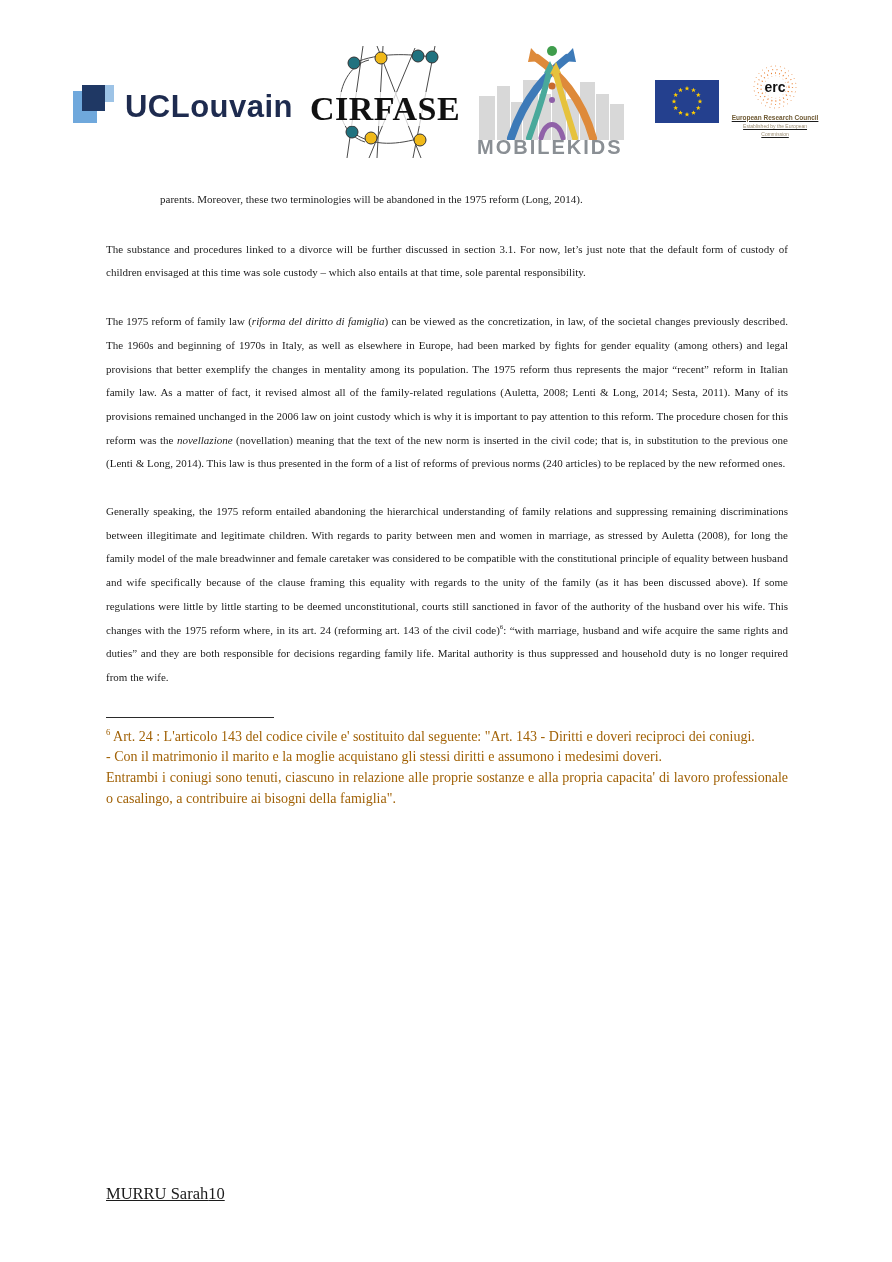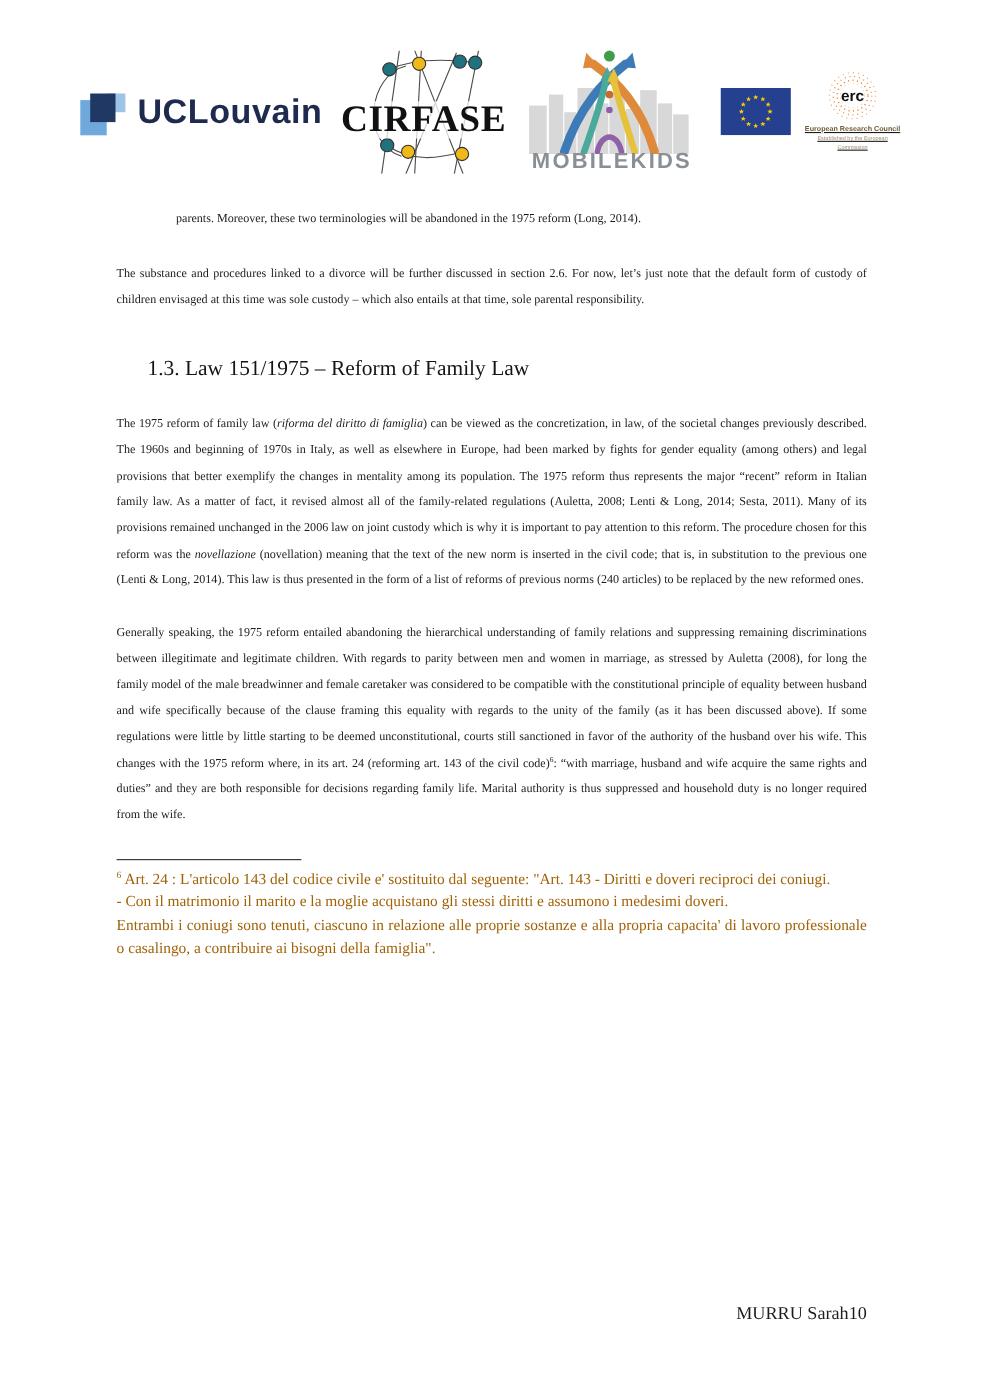--- a/index.html
+++ b/index.html
@@ -15,39 +15,39 @@
 
   
   .logos {
     padding-top: 45px;
     height: 158px;
     display: flex;
     justify-content: center;
     align-items: center;
     gap: 26px;
   }
-  .logo-ucl { display: flex; align-items: center; gap: 8px; }
+  .logo-ucl { display: flex; align-items: flex-end; gap: 8px; }
   .ucl-mark { position: relative; width: 44px; height: 46px; }
   .ucl-mark span { position: absolute; display: block; }
   .sq-pale  { left: 24px; top: 6px;  width: 17px; height: 17px; background: #9dc3e6; }
   .sq-light { left: 0;   top: 12px; width: 24px; height: 32px; background: #6fa8dc; }
   .sq-navy  { left: 9px; top: 6px;  width: 23px; height: 26px; background: #1f3864; }
   .ucl-text {
     font-family: "Liberation Sans", sans-serif;
     font-size: 31px; font-weight: bold; color: #1e2b4f; letter-spacing: 0.5px;
   }
   .logo-cirfase { position: relative; width: 132px; height: 112px; }
   .logo-cirfase svg { position: absolute; left: 0; top: 0; }
   .cirfase-text {
     position: absolute; left: 50%; top: 46px; transform: translateX(-50%);
     font-family: "Liberation Serif", serif; font-variant: small-caps;
     font-size: 34px; font-weight: bold; color: #111; letter-spacing: 0.5px;
     background: rgba(255,255,255,0.75); padding: 0 2px; line-height: 1;
   }
-  .logo-mk { width: 152px; display: flex; flex-direction: column; align-items: flex-end; }
+  .logo-mk { width: 152px; display: flex; flex-direction: column; align-items: flex-start; }
   .mk-text {
     font-family: "Liberation Sans", sans-serif;
     font-size: 20px; font-weight: bold; color: #8a8f94; letter-spacing: 2px;
     margin-top: -4px;
   }
   .logo-eu-erc { display: flex; align-items: center; gap: 12px; }
   .erc-block { display: flex; flex-direction: column; align-items: center; width: 88px; text-decoration: underline; }
   .erc-caption {
     font-family: "Liberation Sans", sans-serif;
     font-size: 6.5px; font-weight: bold; color: #6f5a34; text-align: center; line-height: 1.5;
@@ -79,22 +79,23 @@
     border: none; border-top: 1.3px solid #2a2a2a;
     width: 168px; margin: 27px 0 9px 0;
   }
   .fn {
     font-size: 14px; line-height: 20.8px; text-align: justify; color: #a16207;
   }
 
   
   .page-footer {
     position: absolute; left: 106px; right: 104px; top: 1184px;
-    display: flex; justify-content: flex-end;
+    display: flex; justify-content: flex-start;
     font-size: 16.5px;
+    text-decoration: underline;
   }
 </style>
 </head>
 <body>
 
 <div class="page">
 
   <header class="logos">
 
     <div class="logo-ucl">
@@ -200,23 +201,22 @@
         <div class="erc-subcaption">Established by the European Commission</div>
       </div>
     </div>
 
   </header>
 
   <main class="content">
 
     <p class="para quote-para">parents. Moreover, these two terminologies will be abandoned in the 1975 reform (Long, 2014).</p>
 
-    <p class="para para-divorce">The substance and procedures linked to a divorce will be further discussed in section 2.6. For now, let’s just note that the default form of custody of children envisaged at this time was sole custody – which also entails at that time, sole parental responsibility.</p>
-
-    <h2 class="section-heading">1.3. Law 151/1975 – Reform of Family Law</h2>
+    <p class="para para-divorce">The substance and procedures linked to a divorce will be further discussed in section 3.1. For now, let’s just note that the default form of custody of children envisaged at this time was sole custody – which also entails at that time, sole parental responsibility.</p>
+
 
     <p class="para para-reform"><span>The 1975 reform of family law (</span><em>riforma del diritto di famiglia</em><span>) can be viewed as the concretization, in law, of the societal changes previously described. The 1960s and beginning of 1970s in Italy, as well as elsewhere in Europe, had been marked by fights for gender equality (among others) and legal provisions that better exemplify the changes in mentality among its population. The 1975 reform thus represents the major “recent” reform in Italian family law. As a matter of fact, it revised almost all of the family-related regulations (Auletta, 2008; Lenti &amp; Long, 2014; Sesta, 2011). Many of its provisions remained unchanged in the 2006 law on joint custody which is why it is important to pay attention to this reform. The procedure chosen for this reform was the </span><em>novellazione</em><span> (novellation) meaning that the text of the new norm is inserted in the civil code; that is, in substitution to the previous one (Lenti &amp; Long, 2014). This law is thus presented in the form of a list of reforms of previous norms (240 articles) to be replaced by the new reformed ones.</span></p>
 
     <p class="para para-general"><span>Generally speaking, the 1975 reform entailed abandoning the hierarchical understanding of family relations and suppressing remaining discriminations between illegitimate and legitimate children. With regards to parity between men and women in marriage, as stressed by Auletta (2008), for long the family model of the male breadwinner and female caretaker was considered to be compatible with the constitutional principle of equality between husband and wife specifically because of the clause framing this equality with regards to the unity of the family (as it has been discussed above). If some regulations were little by little starting to be deemed unconstitutional, courts still sanctioned in favor of the authority of the husband over his wife. This changes with the 1975 reform where, in its art. 24 (reforming art. 143 of the civil code)</span><sup>6</sup><span>: “with marriage, husband and wife acquire the same rights and duties” and they are both responsible for decisions regarding family life. Marital authority is thus suppressed and household duty is no longer required from the wife.</span></p>
 
     <hr class="footnote-rule">
     <section>
       <p class="fn"><sup>6</sup><span> Art. 24 : L'articolo 143 del codice civile e' sostituito dal seguente: "Art. 143 - Diritti e doveri reciproci dei coniugi.</span></p>
       <p class="fn">- Con il matrimonio il marito e la moglie acquistano gli stessi diritti e assumono i medesimi doveri.</p>
       <p class="fn">Entrambi i coniugi sono tenuti, ciascuno in relazione alle proprie sostanze e alla propria capacita' di lavoro professionale o casalingo, a contribuire ai bisogni della famiglia".</p>

